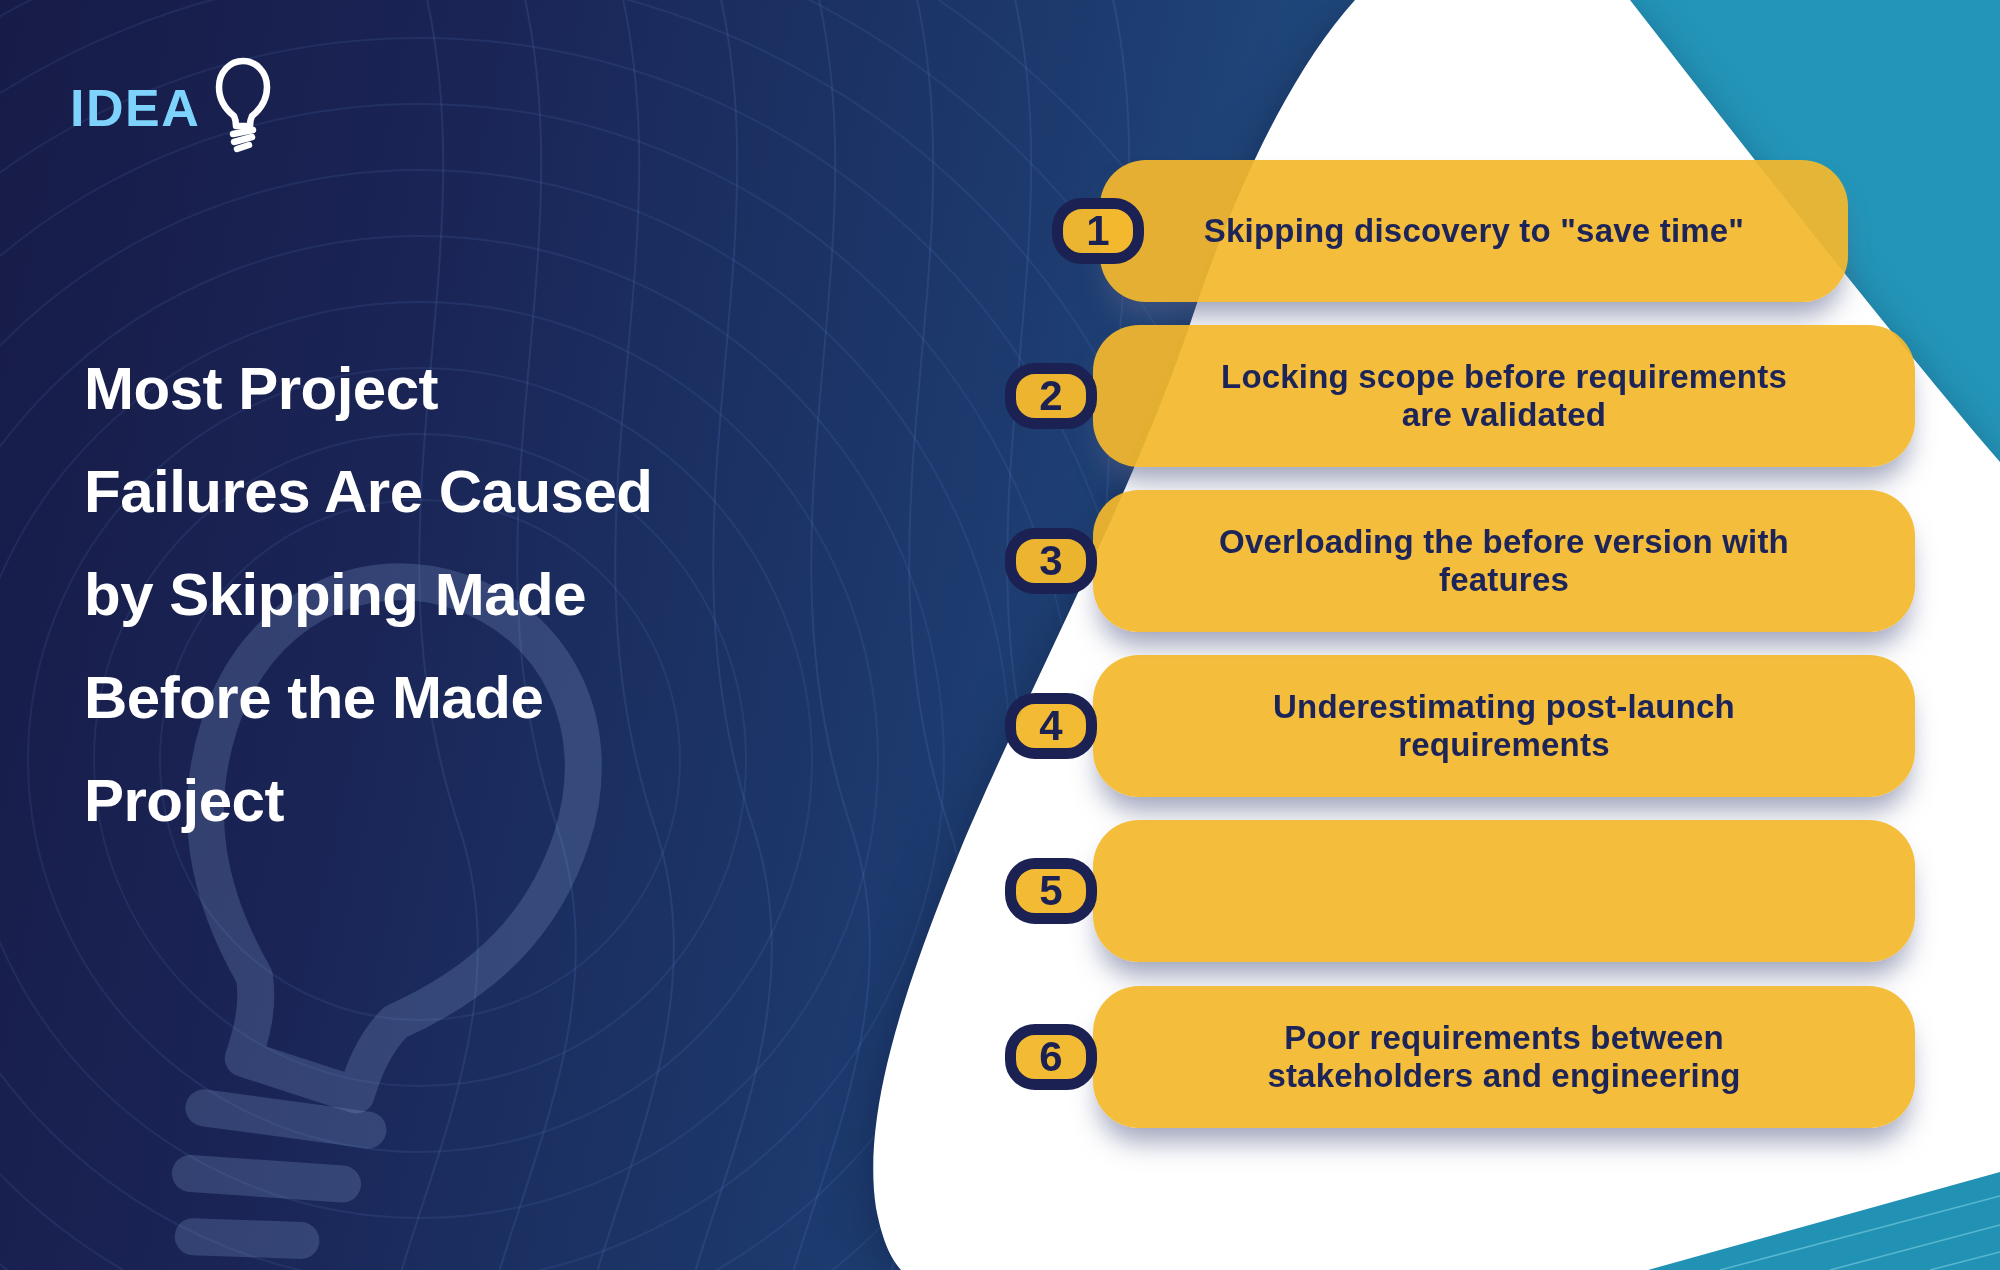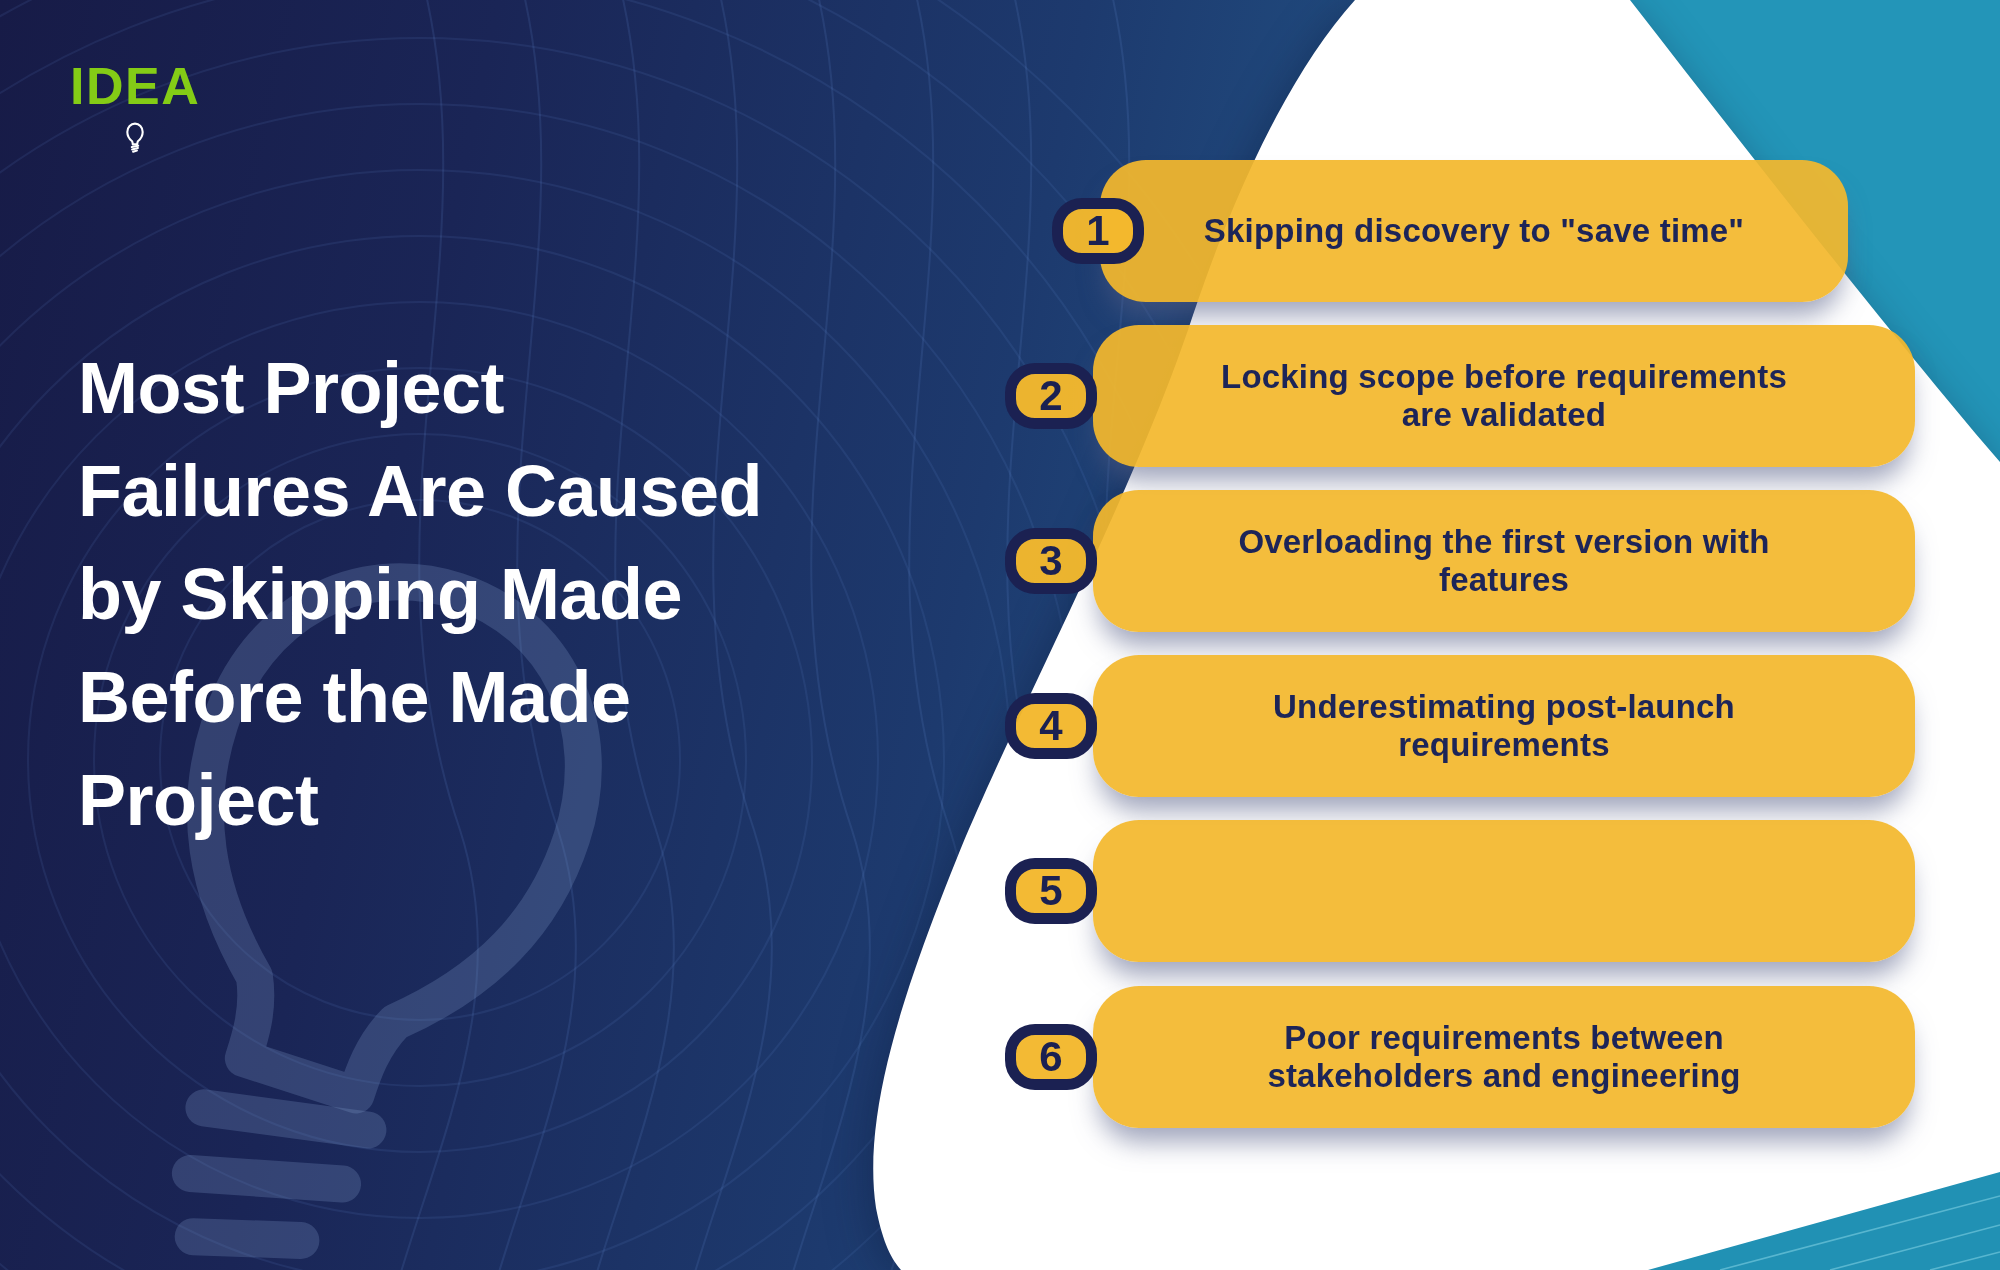--- a/index.html
+++ b/index.html
@@ -8,31 +8,31 @@
     font-family:"Liberation Sans", sans-serif;
   }
   .bg{
     position:absolute;inset:0;
     background:linear-gradient(102deg,#171b47 0%,#1a2556 22%,#1d3a6e 48%,#23598c 72%,#2b74a4 92%,#2f80ae 100%);
   }
   svg.decor,svg.shapes{position:absolute;left:0;top:0;}
   
   .logo{
     position:absolute;left:70px;top:58px;height:96px;
-    display:flex;align-items:center;gap:12px;color:#84cc16;flex-direction:column;
+    display:flex;align-items:center;gap:12px;color:#7dd3fc;
   }
   .logo .word{
     font-size:52px;font-weight:800;letter-spacing:1.5px;line-height:1;
     transform:translateY(2px);
   }
   .logo svg{display:block;}
   
   .headline{
-    position:absolute;left:78px;top:337px;width:860px;
-    color:#ffffff;font-size:72px;line-height:103px;font-weight:700;
+    position:absolute;left:84px;top:337px;width:860px;
+    color:#ffffff;font-size:60px;line-height:103px;font-weight:700;
     letter-spacing:-0.5px;
   }
   
   .cards{position:absolute;inset:0;}
   .card{
     position:absolute;height:142px;border-radius:46px;
     background:rgba(243,184,45,0.93);
     box-shadow:0 20px 26px -6px rgba(84,92,134,0.55);
     display:flex;align-items:center;justify-content:center;
   }
@@ -113,21 +113,21 @@
       <div class="card first" style="top: 160px; left: 1100px; width: 748px;">
         <div class="badge">1</div>
         <div class="label">Skipping discovery to "save time"</div>
       </div>
       <div class="card" style="top: 325px; left: 1093px; width: 822px;">
         <div class="badge">2</div>
         <div class="label">Locking scope before requirements are validated</div>
       </div>
       <div class="card" style="top: 490px; left: 1093px; width: 822px;">
         <div class="badge">3</div>
-        <div class="label">Overloading the first version with features</div>
+        <div class="label">Overloading the before version with features</div>
       </div>
       <div class="card" style="top: 655px; left: 1093px; width: 822px;">
         <div class="badge">4</div>
         <div class="label">Underestimating post-launch requirements</div>
       </div>
       <div class="card" style="top: 820px; left: 1093px; width: 822px;">
         <div class="badge">5</div>
       </div>
       <div class="card" style="top: 986px; left: 1093px; width: 822px;">
         <div class="badge">6</div>

